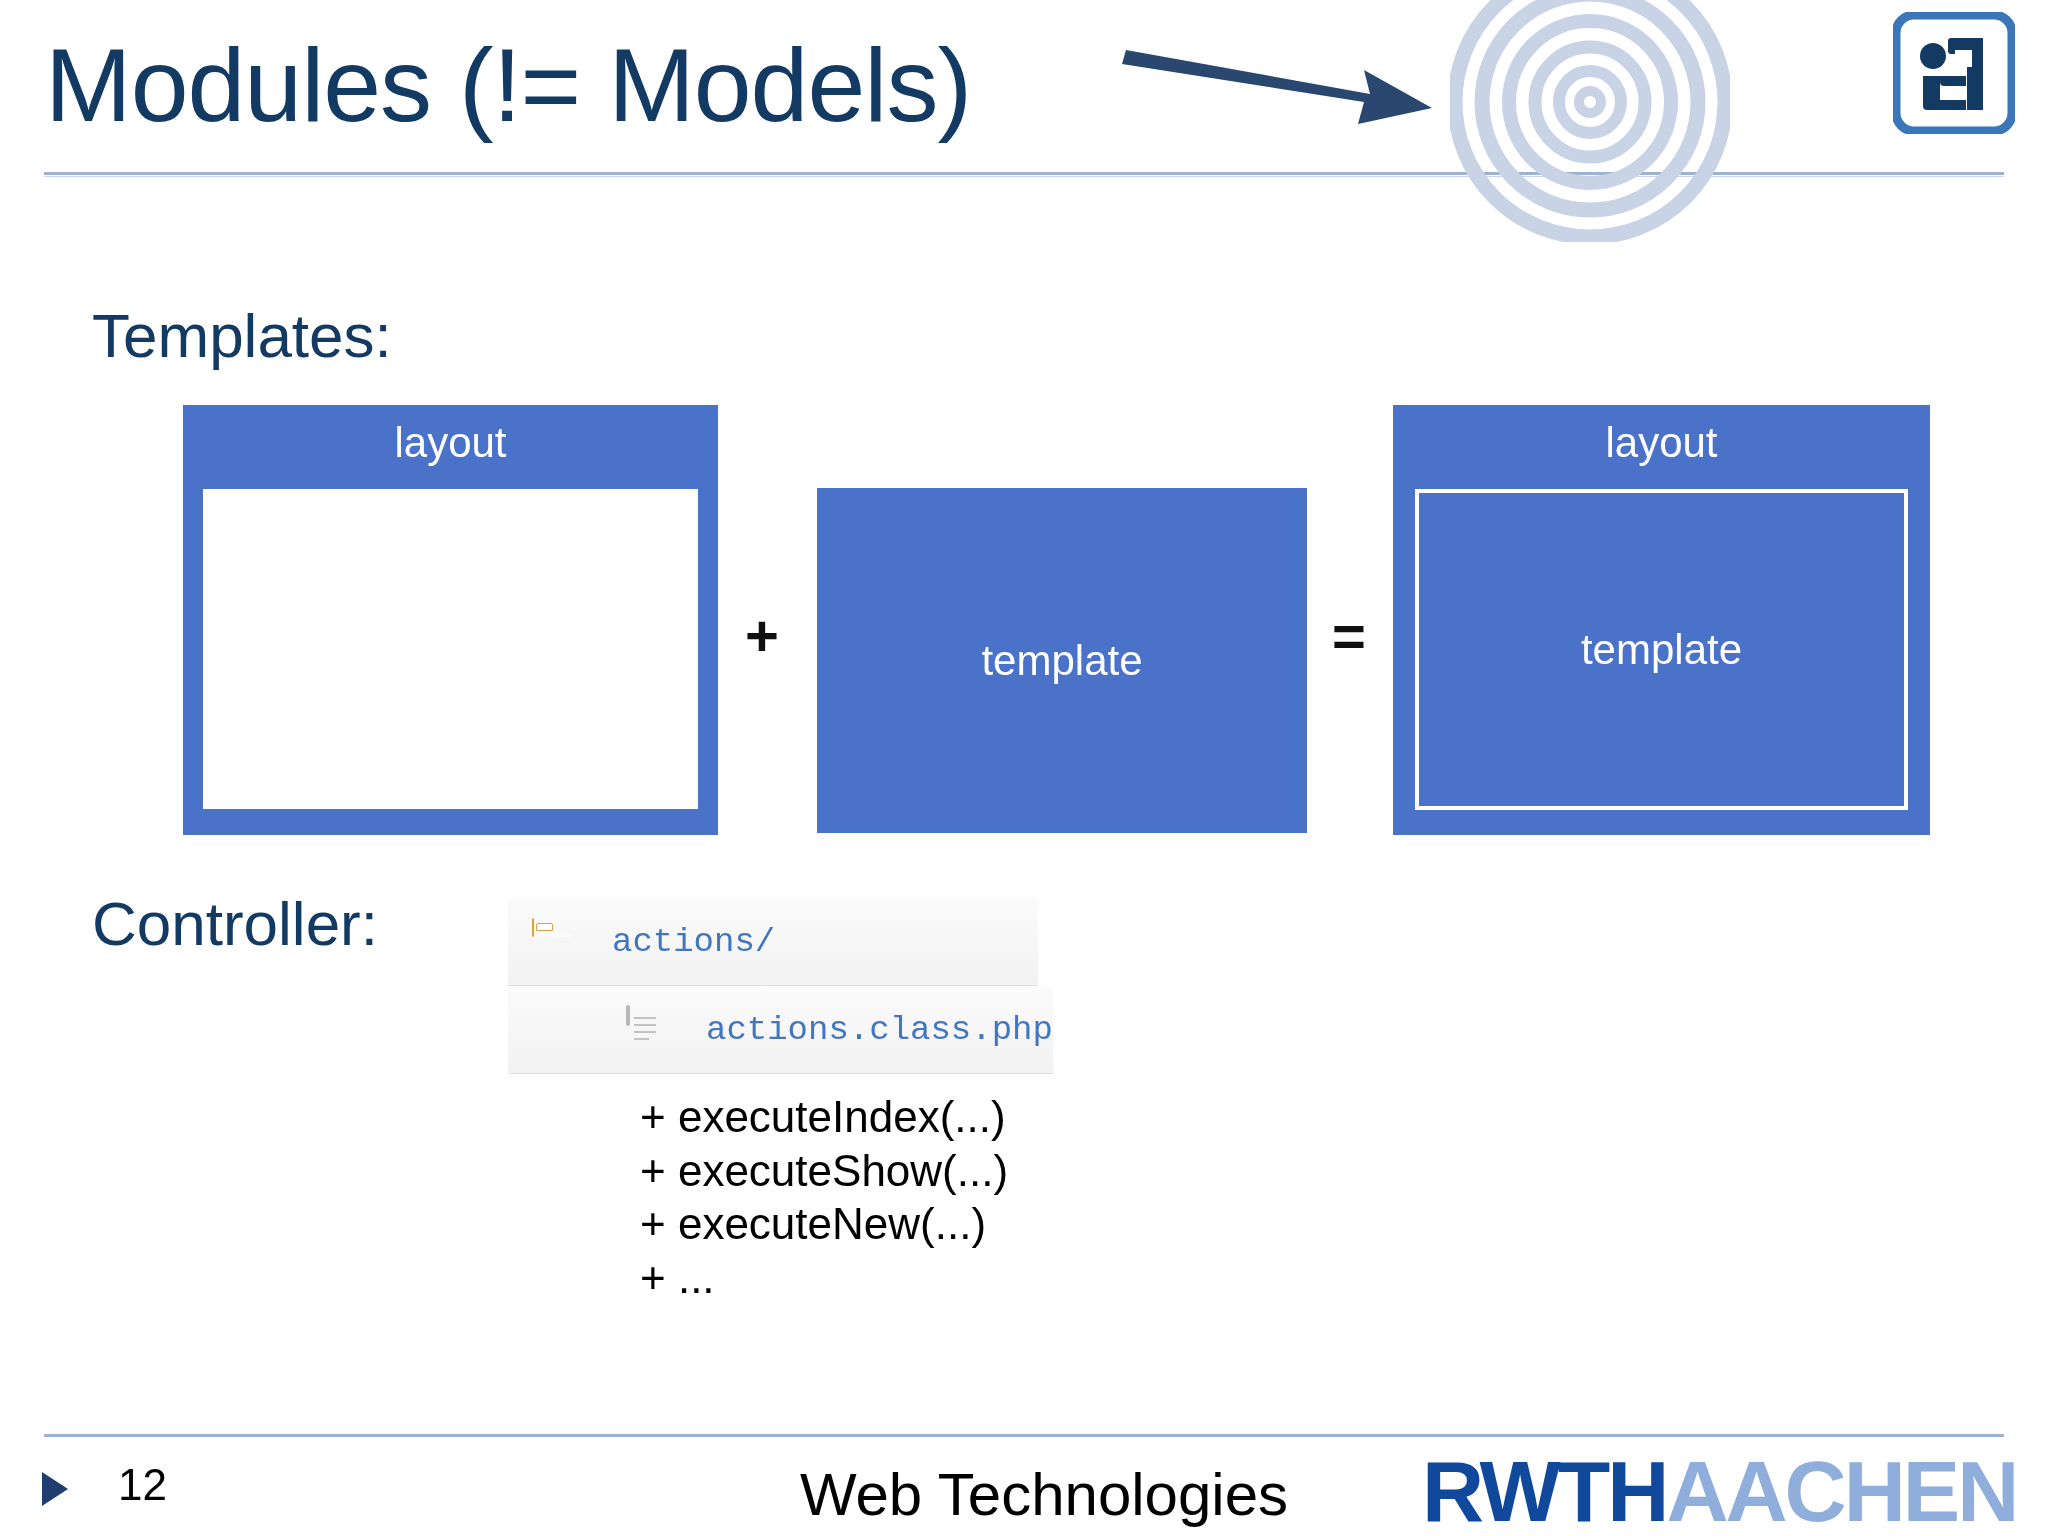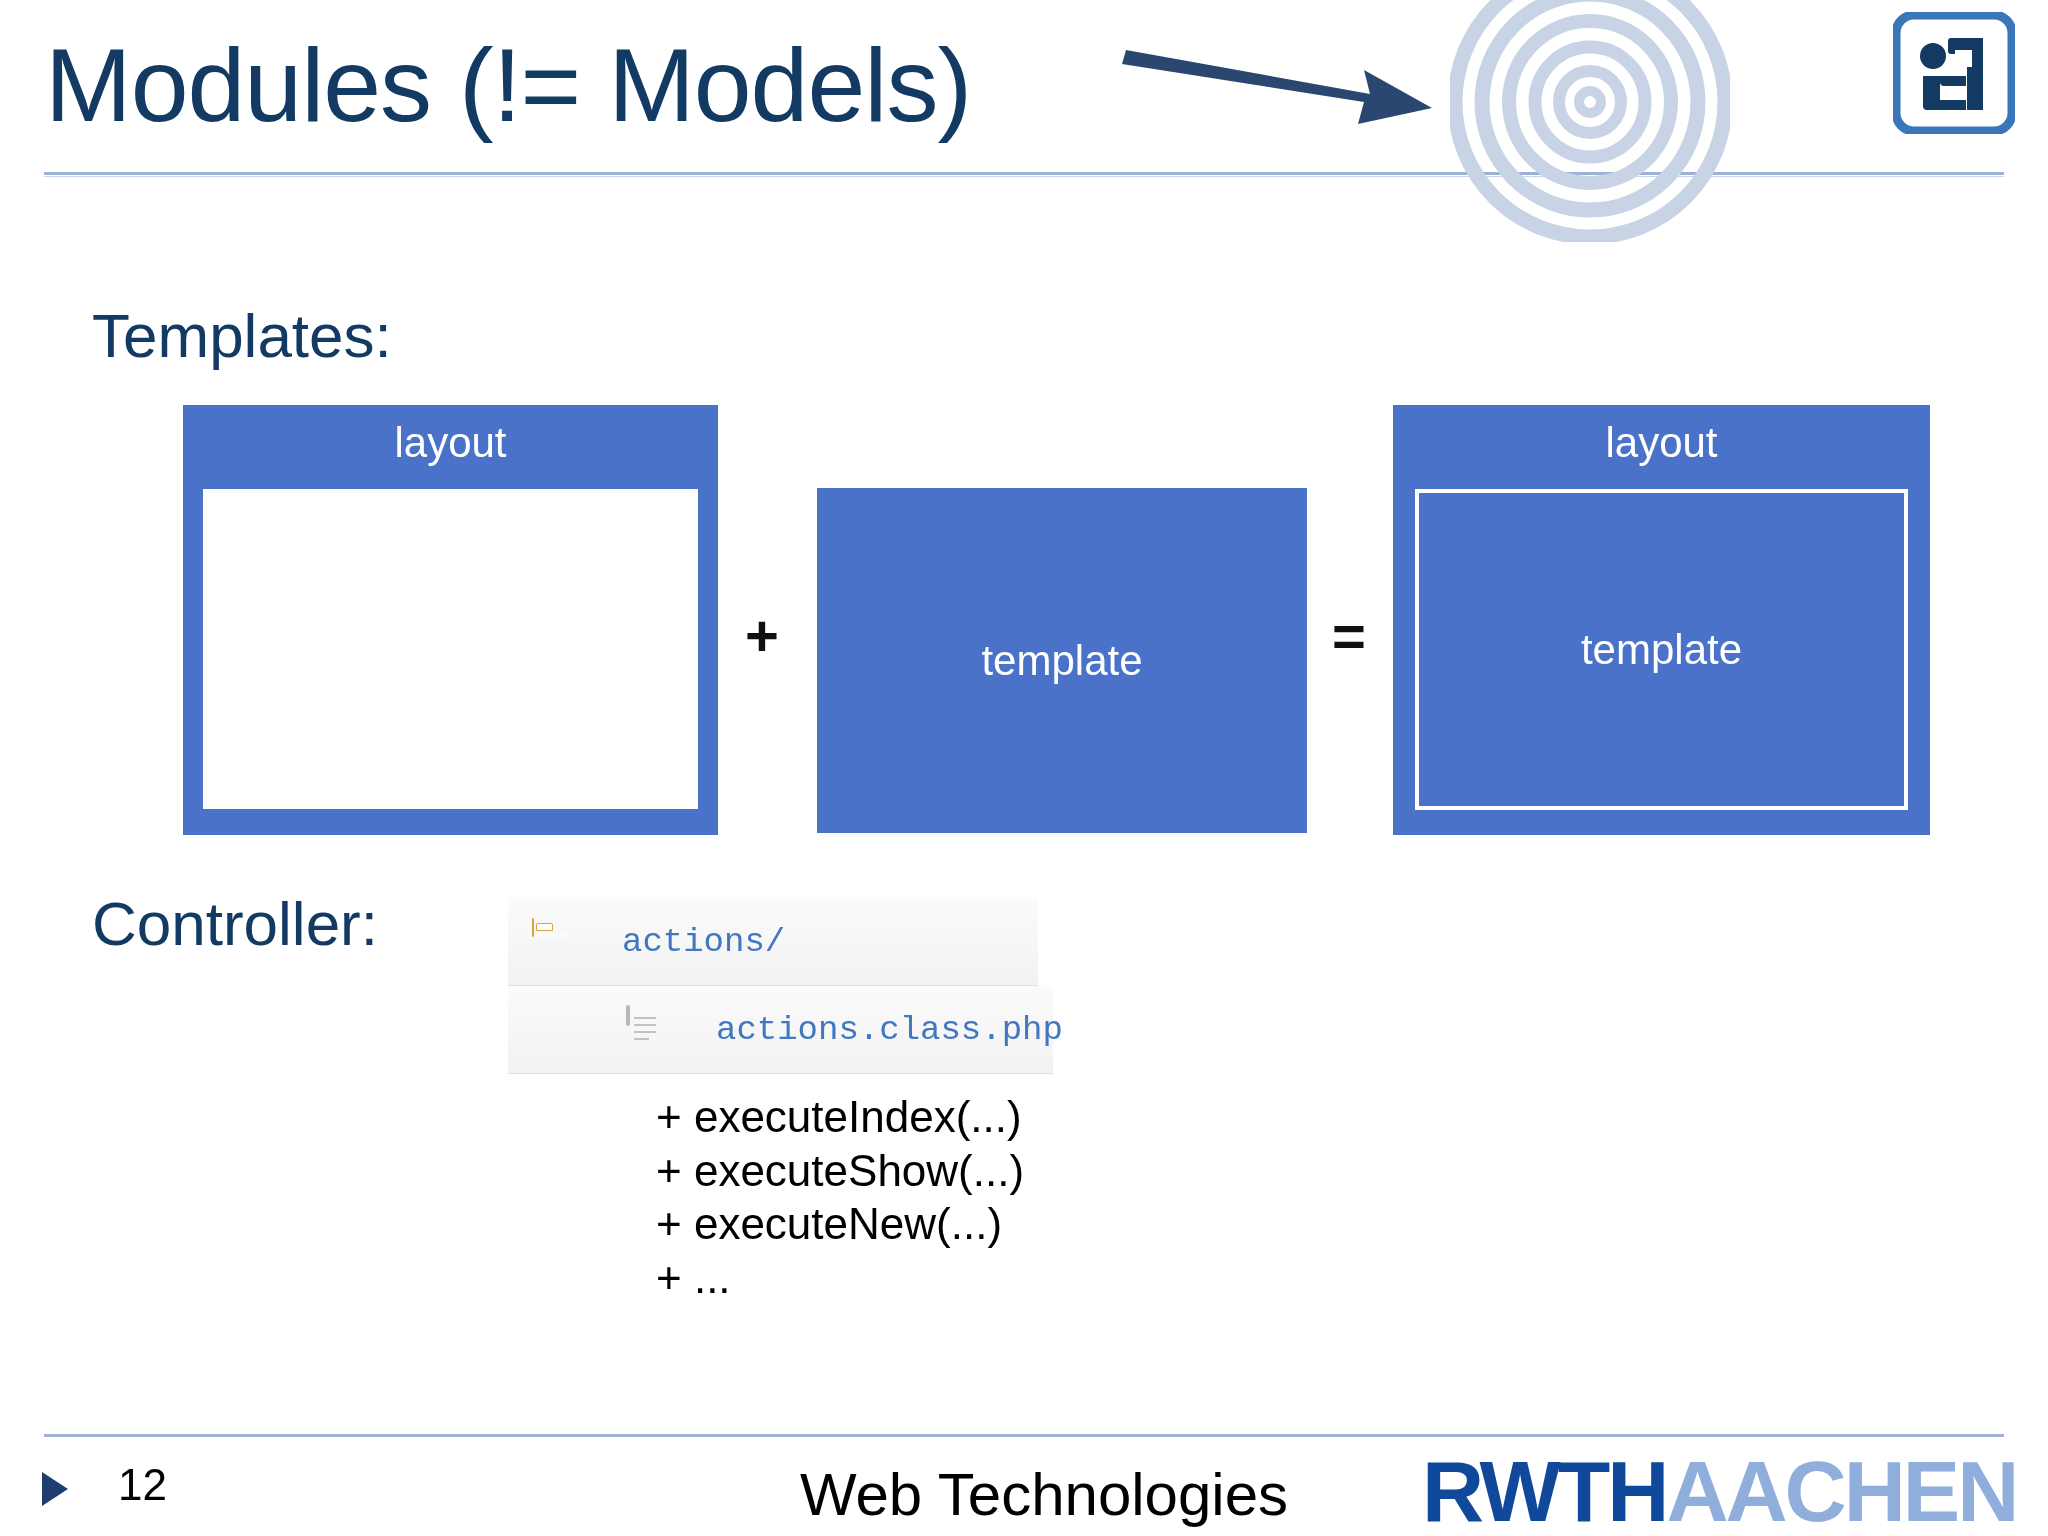--- a/index.html
+++ b/index.html
@@ -213,21 +213,21 @@
   }
   .fb-row.folder-row { padding-left: 24px; width: 530px; }
   .fb-row.file-row { padding-left: 118px; width: 545px; }
   .fb-icon {
     width: 46px;
     height: 46px;
     flex: 0 0 46px;
     position: relative;
   }
   .fb-name {
-    margin-left: 44px;
+    margin-left: 34px;
     font-family: "Liberation Mono", monospace;
     font-size: 34px;
     color: #4077C0;
     white-space: nowrap;
   }
 
   
   .folder-icon {
     width: 44px; height: 36px;
     background: linear-gradient(to bottom, #f7d37c 0%, #ecb94e 100%);
@@ -267,21 +267,21 @@
   .doc-lines i {
     display: block;
     height: 2px;
     background: #c2c2c2;
     margin-bottom: 5px;
   }
 
   
   .methods {
     position: absolute;
-    left: 656px;
+    left: 640px;
     top: 1090px;
     font-size: 44px;
     line-height: 1.22;
     color: #000000;
     font-family: "Liberation Sans", sans-serif;
   }
   .methods div { white-space: nowrap; }
 
   
   .footer-rule {

